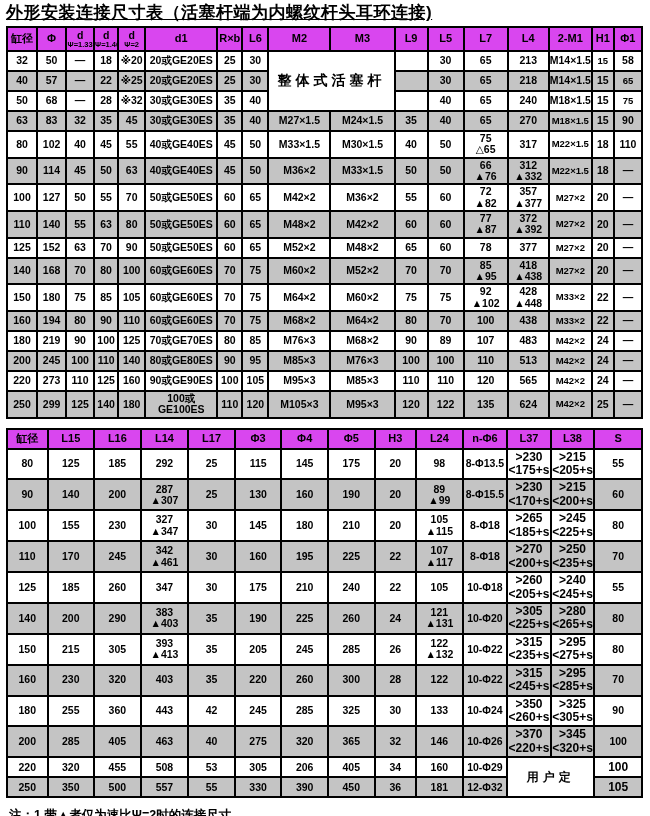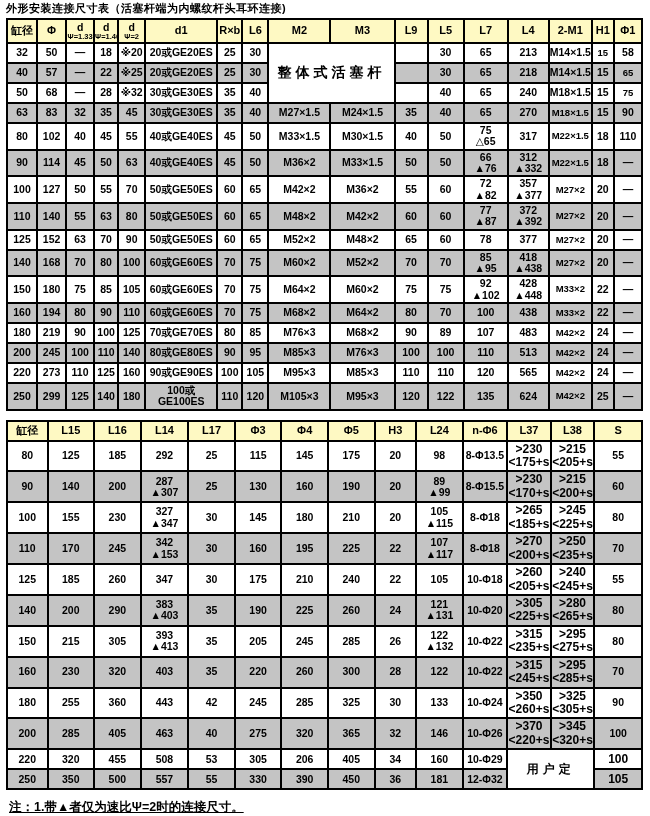--- a/index.html
+++ b/index.html
@@ -4,36 +4,36 @@
 <style>
   * { box-sizing: border-box; }
   html, body { margin: 0; padding: 0; background: #ffffff; }
   body {
     width: 650px; height: 816px;
     font-family: "Liberation Sans", "DejaVu Sans", sans-serif;
     color: #000;
   }
   .page { padding: 1px 6px 0 6px; }
   .title {
-    font-size: 11px; font-weight: bold; letter-spacing: 0.5px;
-    margin: 0 0 2px 0; white-space: nowrap;
+    font-size: 17px; font-weight: bold; letter-spacing: 0.5px;
+    margin: 0 0 2px 0; white-space: nowrap; text-decoration: underline;
   }
   table.dim {
     border-collapse: collapse; table-layout: fixed; width: 637px;
     border: 2px solid #000;
   }
   table.dim th, table.dim td {
     border: 2px solid #000;
     text-align: center; vertical-align: middle;
     font-weight: bold; font-size: 10.5px;
     padding: 1px 0; height: 20px;
     white-space: pre-line; line-height: 1.08;
     overflow: hidden;
   }
-  table.dim th { background: #fef9c3; font-size: 11px; height: 24px; }
+  table.dim th { background: #d946ef; font-size: 11px; height: 24px; }
   table.dim tr.shaded td { background: #c4c4c4; }
   #table1 td:nth-child(15) { font-size: 9.5px; }     
   #table2 th { height: 20px; }
   #table2 td:nth-child(12), #table2 td:nth-child(13) { font-size: 12px; line-height: 1.12; }
   table.dim td.merged {
     background: #ffffff; font-size: 14px; letter-spacing: 4px; font-weight: bold;
   }
   .h-main { font-size: 10.5px; line-height: 1; }
   .h-sub  { font-size: 7.5px;  line-height: 1; margin-top: 1px; }
   .gap { height: 9px; }
@@ -497,21 +497,21 @@
 &lt;185+s</td>
           <td>&gt;245
 &lt;225+s</td>
           <td>80</td>
         </tr>
         <tr class="shaded">
           <td>110</td>
           <td>170</td>
           <td>245</td>
           <td>342
-▲153</td>
+▲461</td>
           <td>30</td>
           <td>160</td>
           <td>195</td>
           <td>225</td>
           <td>22</td>
           <td>107
 ▲117</td>
           <td>8-Φ18</td>
           <td>&gt;270
 &lt;200+s</td>

